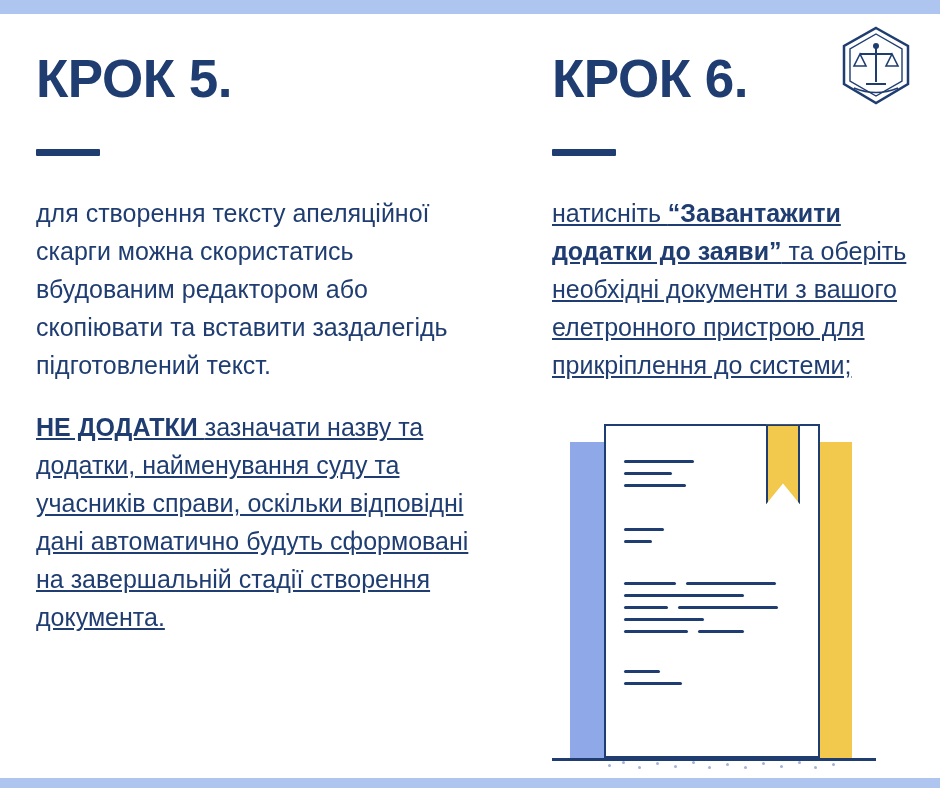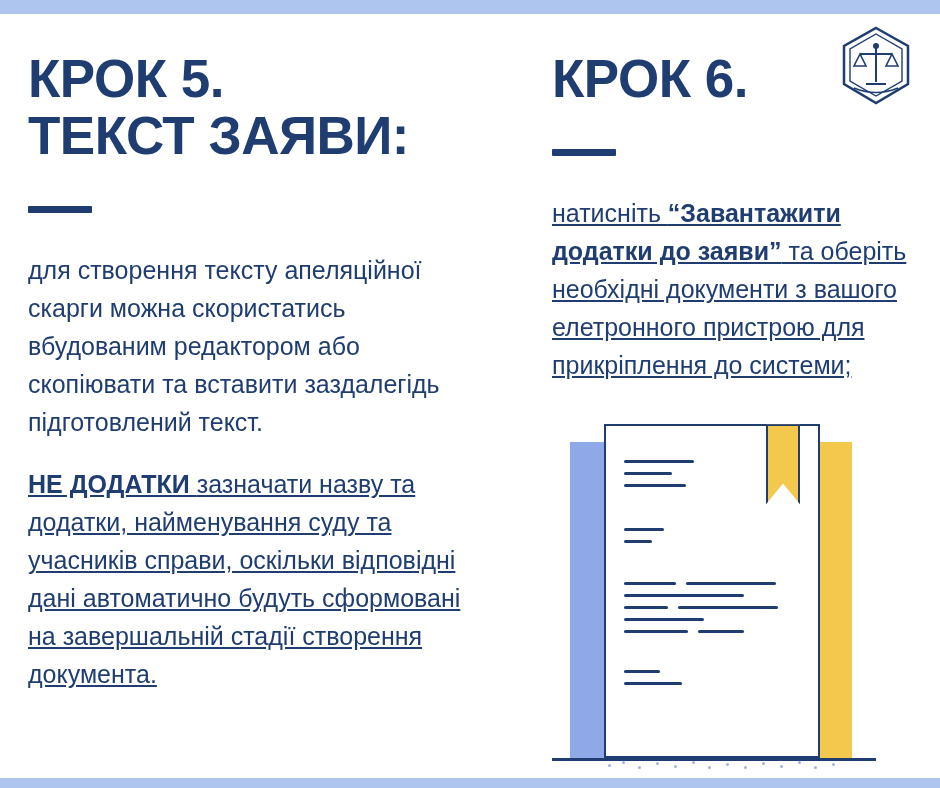--- a/index.html
+++ b/index.html
@@ -42,21 +42,21 @@
     height: 764px;
     display: flex;
     box-sizing: border-box;
   }
   .col {
     box-sizing: border-box;
     position: relative;
   }
   .col-left {
     width: 510px;
-    padding: 36px 30px 0 28px;
+    padding: 36px 30px 0 36px;
   }
   .col-right {
     width: 430px;
     padding: 36px 30px 4px 42px;
   }
   h1.step-title {
     margin: 0;
     color: #1f3d71;
     font-size: 53px;
     line-height: 1.08;
@@ -168,21 +168,20 @@
     <line x1="26" y1="58" x2="46" y2="58" stroke="#1f3d71" stroke-width="2"></line>
     <path d="M14 62 q22 9 44 0" fill="none" stroke="#1f3d71" stroke-width="1.4"></path>
   </svg>
 </div>
 
 <div class="columns">
 
   <div class="col col-left">
     <h1 class="step-title">
       <span>КРОК 5.</span><br>
-      <span>ТЕКСТ ЗАЯВИ:</span>
     </h1>
     <div class="rule"></div>
 
     <p class="body-text">
       <span>для створення тексту апеляційної скарги можна скористатись вбудованим редактором або скопіювати та вставити заздалегідь підготовлений текст.</span>
     </p>
 
     <p class="body-text">
       <span class="b">НЕ ДОДАТКИ </span><span>зазначати назву та додатки, найменування суду та учасників справи, оскільки відповідні дані автоматично будуть сформовані на завершальній стадії створення документа.</span>
     </p>

